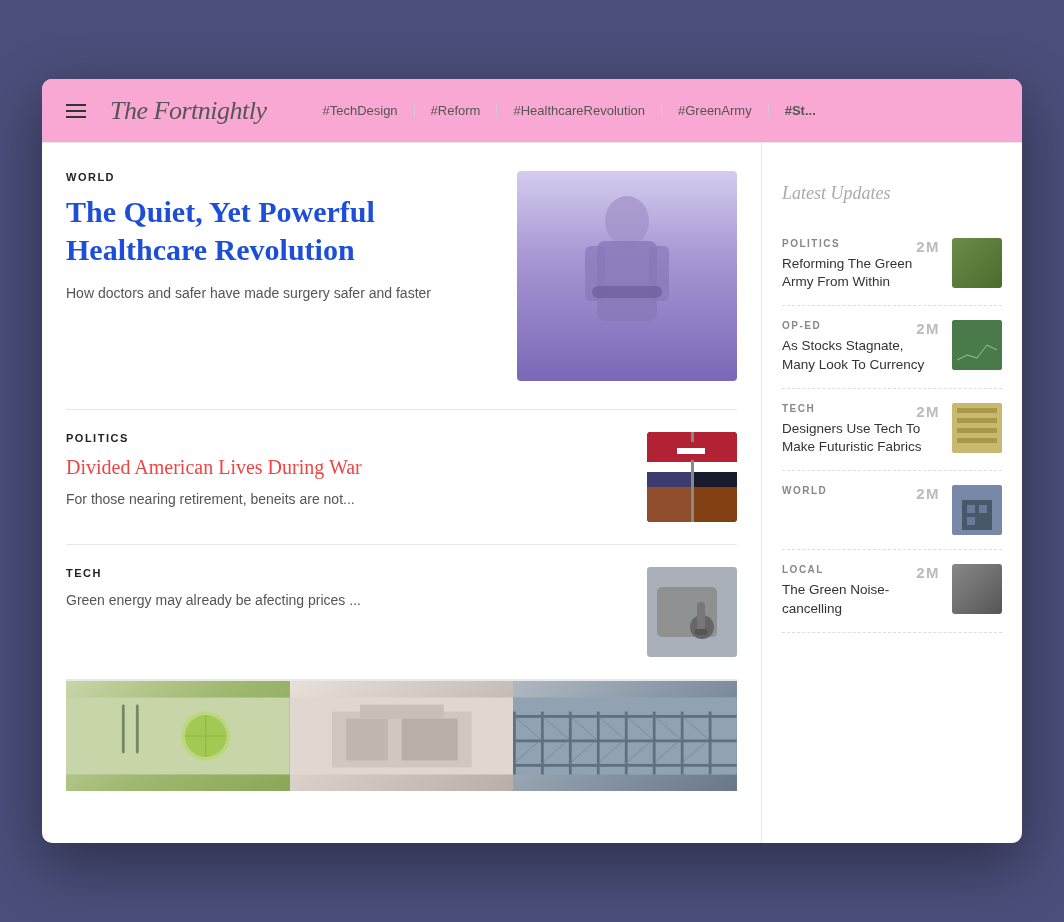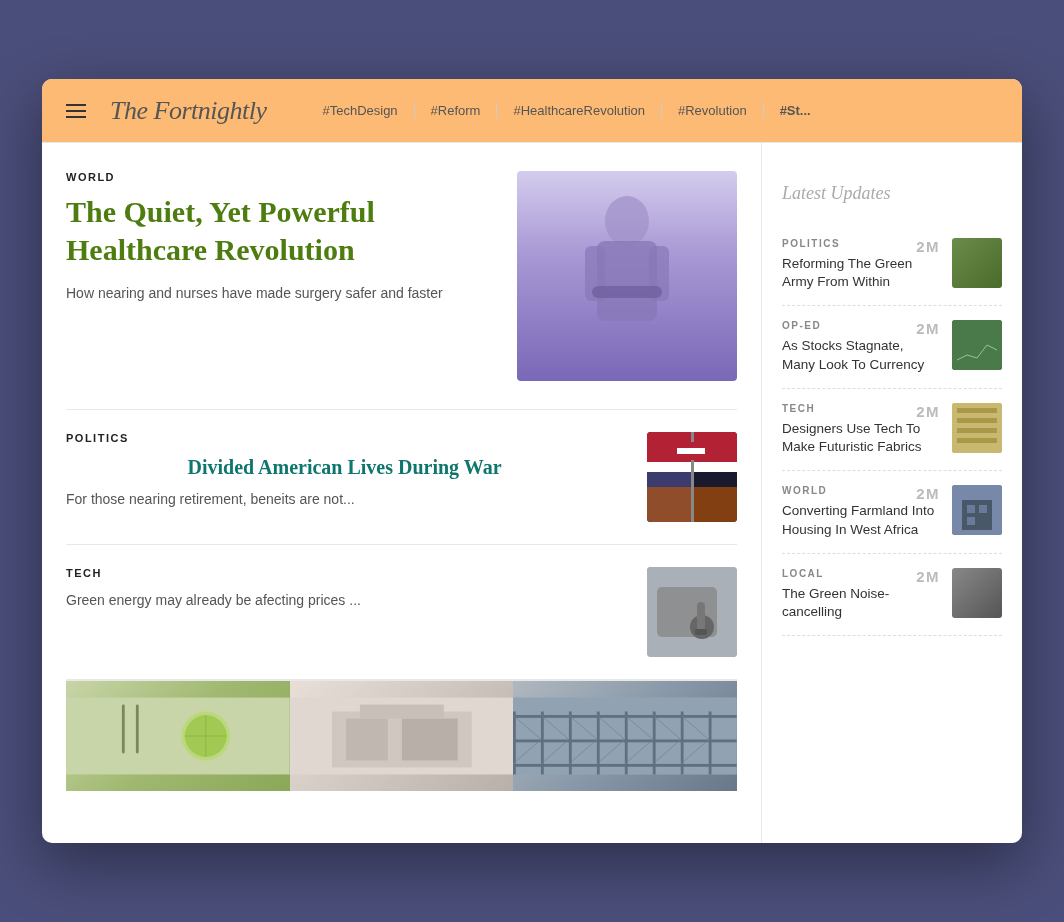--- a/index.html
+++ b/index.html
@@ -19,21 +19,21 @@
       overflow: hidden;
       box-shadow: 0 20px 60px rgba(0,0,0,0.4);
     }
     
     .header {
       display: flex;
       align-items: center;
       padding: 8px 24px;
       height: 64px;
       border-bottom: 1px solid #e8e8e8;
-      background: #fdba74;
+      background: #f9a8d4;
       gap: 24px;
     }
     .hamburger-icon {
       cursor: pointer;
       display: flex;
       flex-direction: column;
       gap: 4px;
       flex-shrink: 0;
     }
     .hamburger-icon span {
@@ -91,21 +91,21 @@
       font-family: Arial, sans-serif;
       font-size: 11px;
       font-weight: bold;
       letter-spacing: 1.5px;
       color: #222;
       margin-bottom: 10px;
     }
     .featured-title {
       font-size: 30px;
       font-weight: bold;
-      color: #4d7c0f;
+      color: #1d4ed8;
       line-height: 1.25;
       margin-bottom: 14px;
     }
     .article-excerpt {
       font-size: 14px;
       color: #555;
       line-height: 1.6;
       font-family: Arial, sans-serif;
     }
     .featured-image {
@@ -130,25 +130,24 @@
     .small-article {
       display: flex;
       align-items: flex-start;
       padding: 22px 0;
       border-bottom: 1px solid #e8e8e8;
       gap: 24px;
     }
     .small-text { flex: 1; }
     .small-title {
       font-size: 20px;
-      font-weight: bold;
-      color: #0f766e;
+      font-weight: normal;
+      color: #ef4444;
       margin-bottom: 8px;
       line-height: 1.3;
-      text-align: center;
     }
     .small-image {
       width: 90px;
       height: 90px;
       border-radius: 4px;
       flex-shrink: 0;
       overflow: hidden;
     }
     .flag-img {
       width: 100%;
@@ -250,34 +249,34 @@
     <div class="hamburger-icon">
       <span></span>
         <span></span>
         <span></span>
     </div>
     <div class="logo">The Fortnightly</div>
     <nav class="nav-tags">
       <span class="nav-tag">#TechDesign</span>
       <span class="nav-tag">#Reform</span>
       <span class="nav-tag">#HealthcareRevolution</span>
-      <span class="nav-tag">#Revolution</span>
+      <span class="nav-tag">#GreenArmy</span>
       <span class="nav-tag">#St...</span>
     </nav>
   </div>
 
   <div class="main-content">
 
     <div class="articles-area">
 
       <div class="featured-article">
         <div class="featured-text">
           <div class="article-category">WORLD</div>
           <div class="featured-title">The Quiet, Yet Powerful Healthcare Revolution</div>
-          <div class="article-excerpt">How nearing and nurses have made surgery safer and faster</div>
+          <div class="article-excerpt">How doctors and safer have made surgery safer and faster</div>
         </div>
         <div class="featured-image">
           <div class="doctor-silhouette">
             <svg width="100" height="180" viewBox="0 0 100 180" fill="none" xmlns="http://www.w3.org/2000/svg">
 
               <ellipse cx="50" cy="35" rx="22" ry="25" fill="#a090c8" opacity="0.7"></ellipse>
               <rect x="20" y="55" width="60" height="80" rx="8" fill="#8878b8" opacity="0.8"></rect>
               <rect x="8" y="60" width="20" height="55" rx="6" fill="#8878b8" opacity="0.7"></rect>
               <rect x="72" y="60" width="20" height="55" rx="6" fill="#8878b8" opacity="0.7"></rect>
 
@@ -448,21 +447,20 @@
           </svg>
         </div>
       </div>
 
       <div class="sidebar-item">
         <div class="sidebar-item-text">
           <div class="sidebar-item-category">
             <span>WORLD</span>
             <span class="sidebar-item-time">2M</span>
           </div>
-          <div class="sidebar-item-title">Converting Farmland Into Housing In West Africa</div>
         </div>
         <div class="sidebar-thumb st4">
           <svg width="50" height="50" viewBox="0 0 50 50" xmlns="http://www.w3.org/2000/svg">
             <rect width="50" height="50" fill="#7888a8"></rect>
 
             <rect x="10" y="15" width="30" height="30" fill="#485868"></rect>
             <rect x="15" y="20" width="8" height="8" fill="#6a7a9a"></rect>
             <rect x="27" y="20" width="8" height="8" fill="#6a7a9a"></rect>
             <rect x="15" y="32" width="8" height="8" fill="#6a7a9a"></rect>
           </svg>

